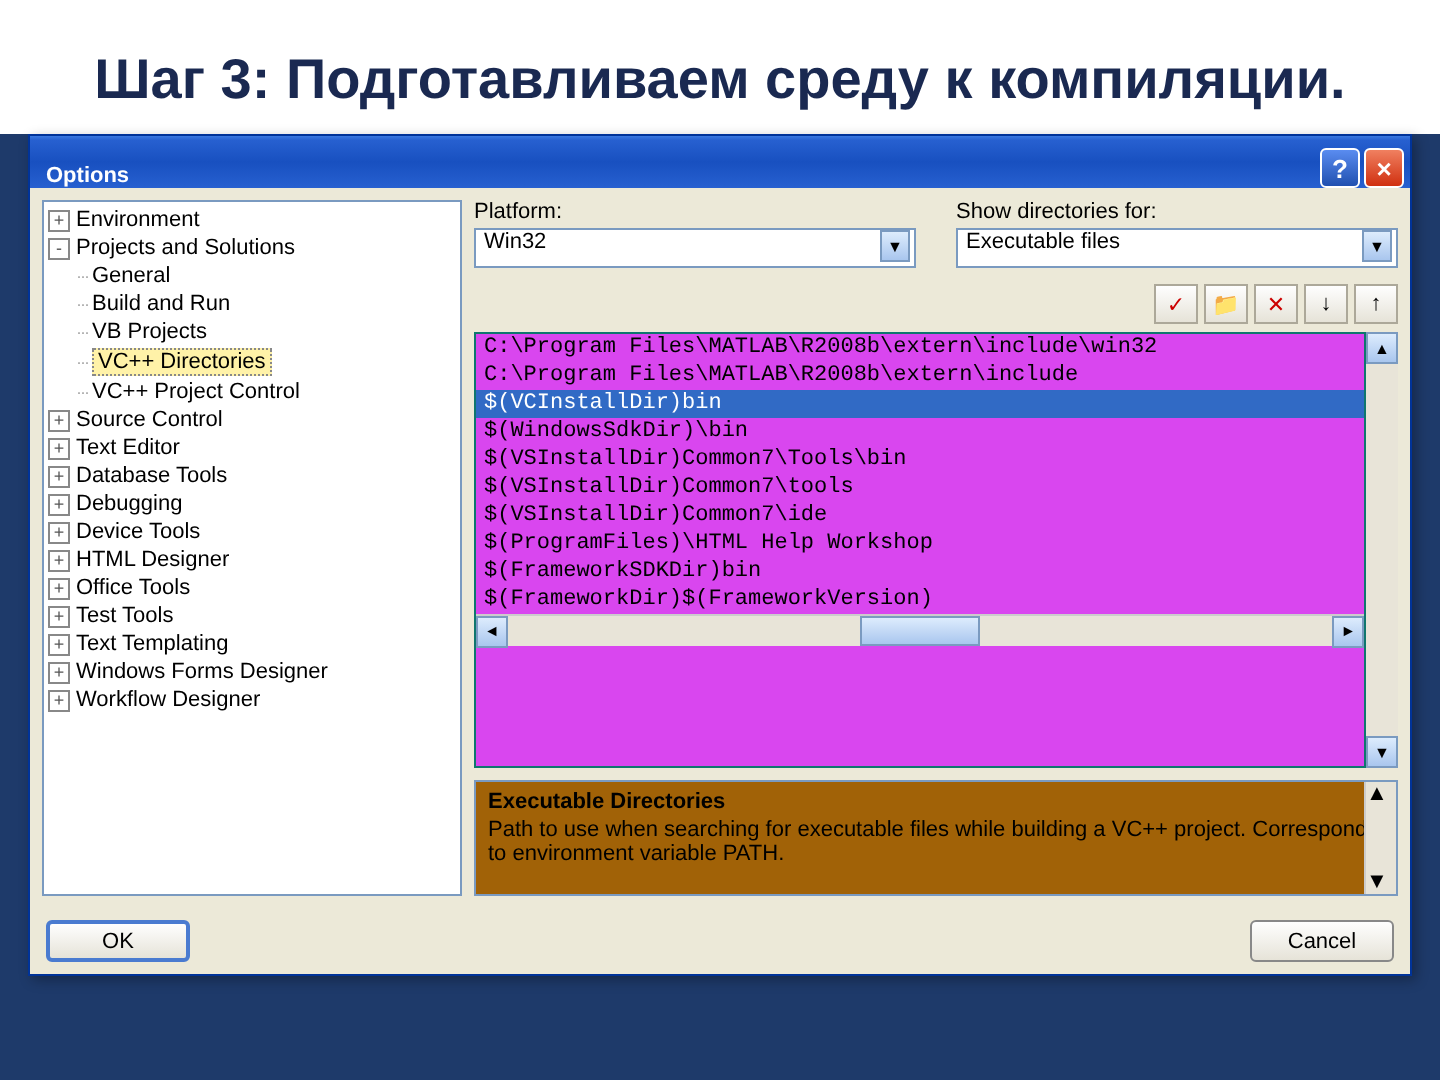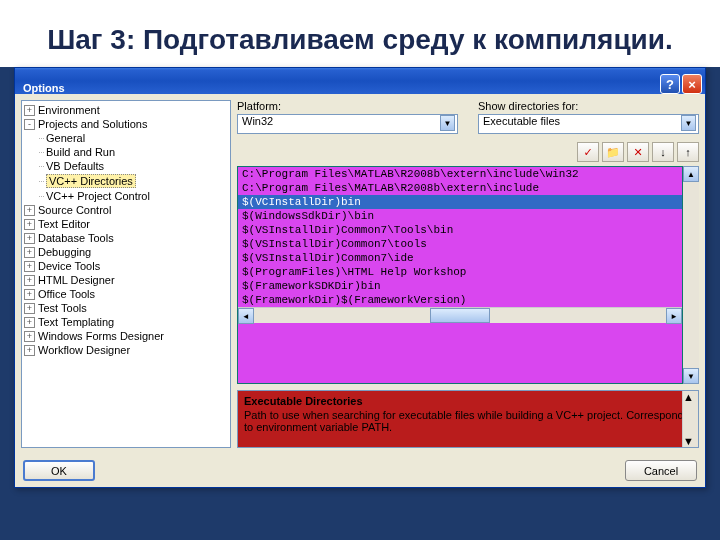--- a/index.html
+++ b/index.html
@@ -169,21 +169,21 @@
 .scroll-v {
   width: 16px;
   background:#e8e4d8;
   display:flex;flex-direction:column;
 }
 .scroll-v .track{flex:1;}
 .list-wrap{display:flex;flex:1;min-height:0;}
 .desc-box {
   margin-top: 6px;
   border: 1px solid #7a9ac0;
-  background: #b91c1c;
+  background: #a16207;
   padding: 4px 6px;
   height: 58px;
   position:relative;
 }
 .desc-box .dtitle { font-weight: bold; margin-bottom: 2px; }
 .desc-box .dv {
   position:absolute;right:0;top:0;bottom:0;width:16px;
   background:#e8e4d8;border-left:1px solid #ccc;
   display:flex;flex-direction:column;justify-content:space-between;
 }
@@ -235,21 +235,21 @@
           <span class="lbl">General</span>
         </div>
         <div class="tree-item">
           <span class="sp"></span>
           <span class="dots">···</span>
           <span class="lbl">Build and Run</span>
         </div>
         <div class="tree-item">
           <span class="sp"></span>
           <span class="dots">···</span>
-          <span class="lbl">VB Defaults</span>
+          <span class="lbl">VB Projects</span>
         </div>
         <div class="tree-item selected">
           <span class="sp"></span>
           <span class="dots">···</span>
           <span class="lbl">VC++ Directories</span>
         </div>
         <div class="tree-item">
           <span class="sp"></span>
           <span class="dots">···</span>
           <span class="lbl">VC++ Project Control</span>

